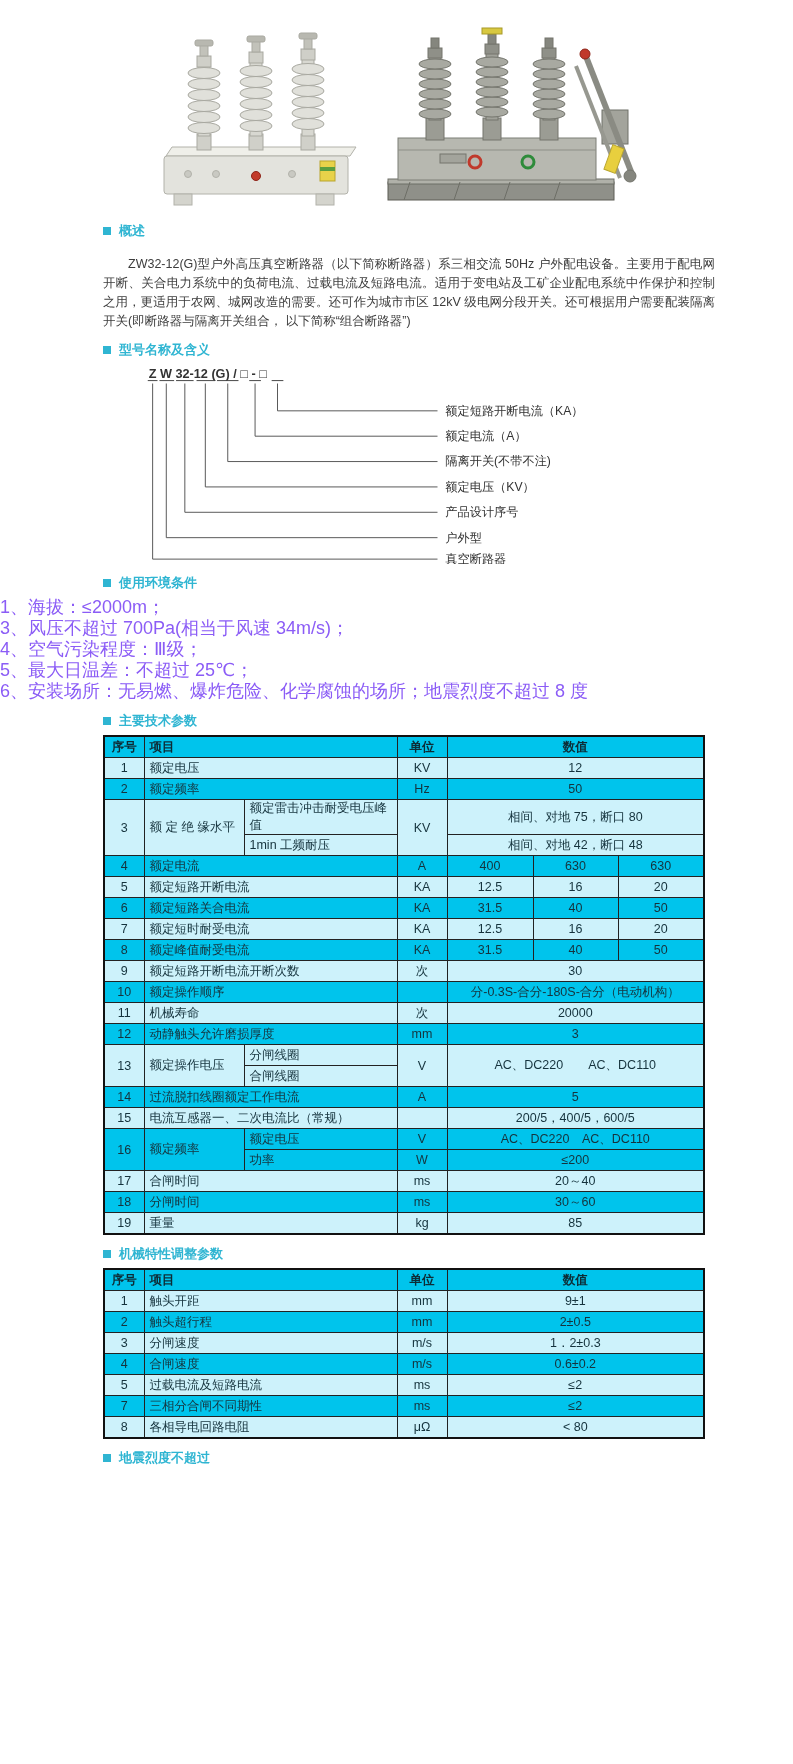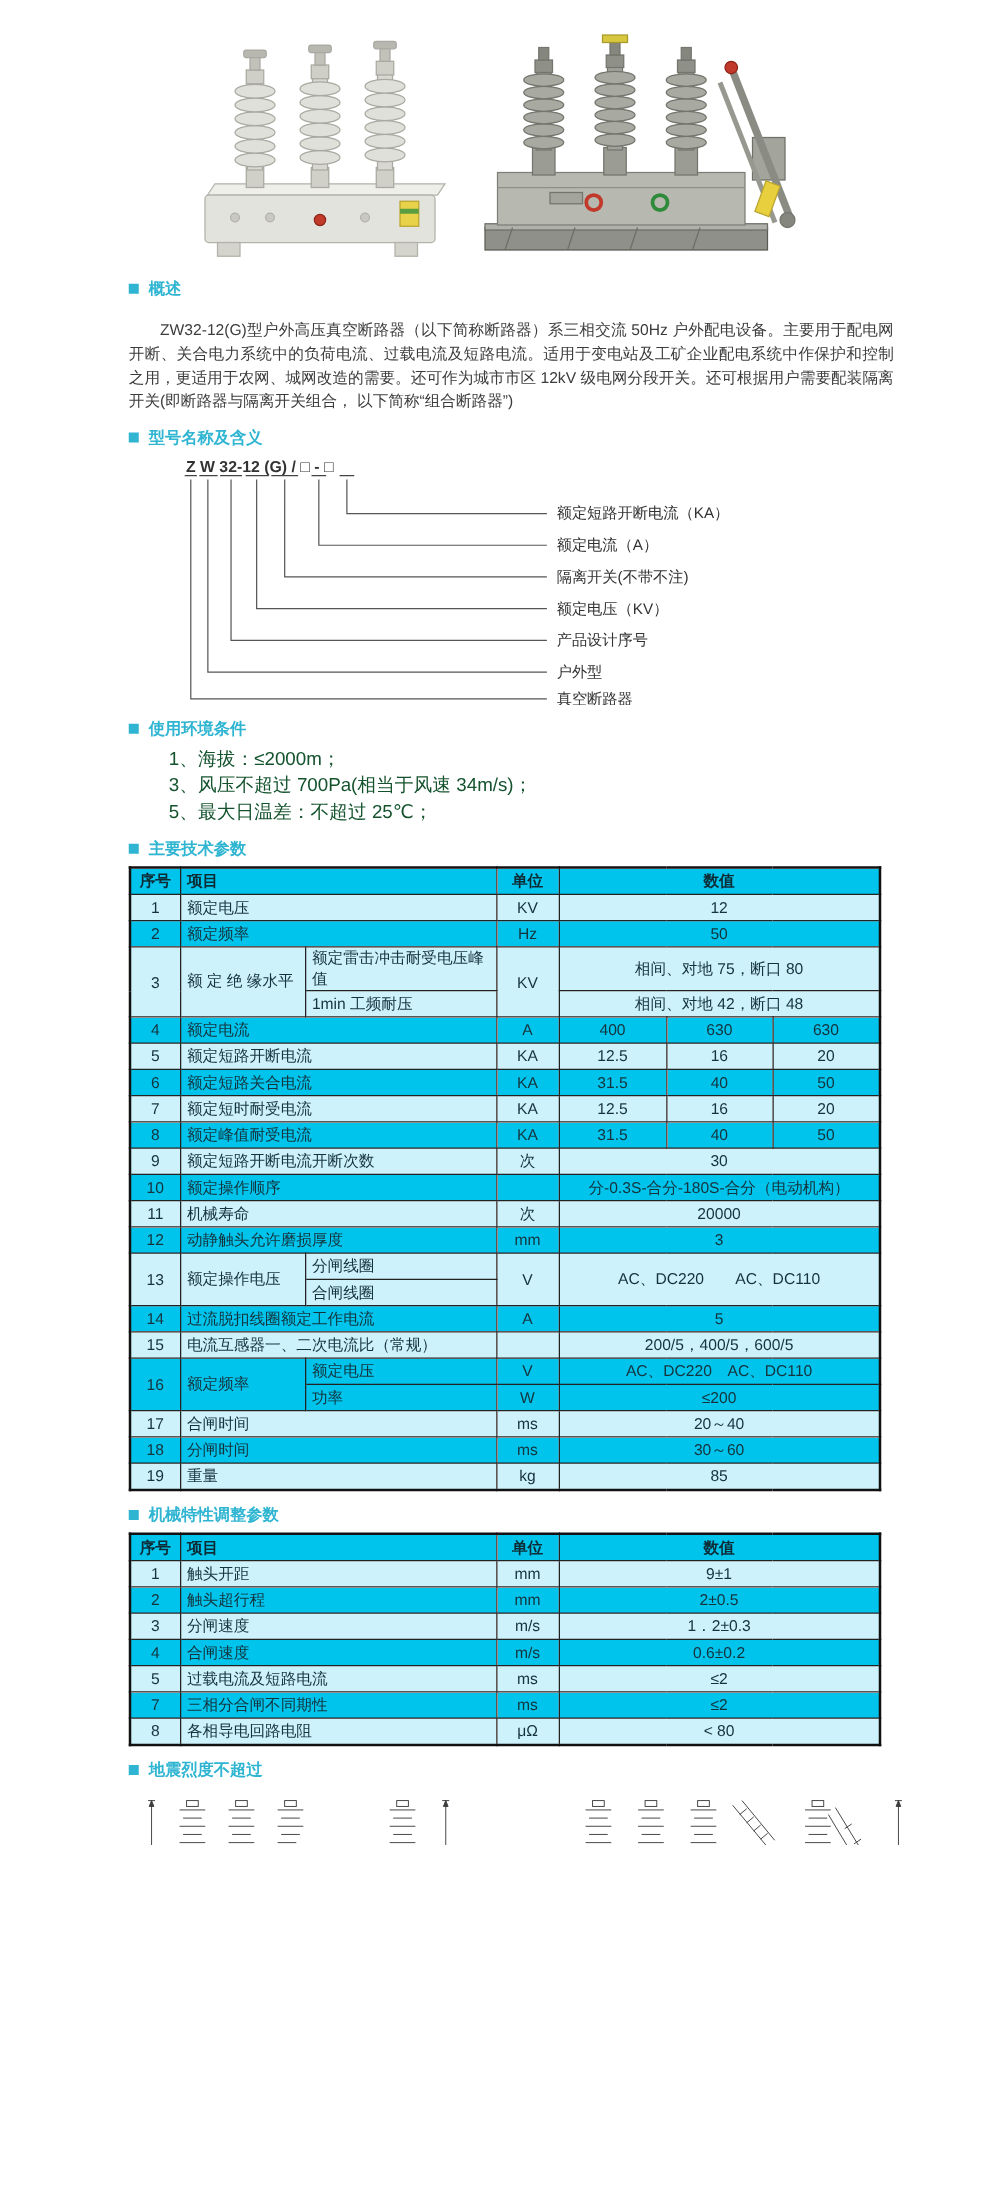--- a/index.html
+++ b/index.html
@@ -4,21 +4,21 @@
 <style>
   html,body{margin:0;padding:0;background:#fff;}
   .page{width:793px;height:1476px;overflow:hidden;position:relative;background:#fff;
         font-family:"Liberation Sans","DejaVu Sans",sans-serif;color:#333;}
   .photos{display:flex;align-items:flex-end;justify-content:center;gap:16px;height:202px;padding-top:10px;}
   .sec-title{display:flex;align-items:center;gap:8px;margin:10px 0 5px 103px;
              color:#2fb5d2;font-size:13px;font-weight:bold;}
   .sec-title .sq{width:8px;height:8px;background:#2fb5d2;flex:0 0 auto;}
   .para{margin:15px 40px 4px 103px;width:612px;font-size:12.5px;line-height:19px;
         text-indent:2em;color:#3c3c3c;text-align:justify;}
-  .env-item{margin-left:135px;font-size:15px;line-height:21px;color:#14532d;}
+  .env-item{font-size:18px;line-height:21px;color:#8b5cf6;}
   .ptable{border-collapse:collapse;margin:2px 0 0 103px;table-layout:fixed;width:600px;
           font-size:12.5px;border:2px solid #111;}
   .ptable th,.ptable td{border:1px solid #222;padding:0 5px;height:20px;text-align:center;
                         overflow:hidden;white-space:normal;color:#15333d;}
   .ptable th{background:#00c4ec;font-weight:bold;color:#0d2c36;}
   .ptable th.h-item,.ptable td.c-item{text-align:left;}
   .ptable tr.r-odd td{background:#cdf2fb;}
   .ptable tr.r-even td{background:#00c4ec;}
   .figs{display:flex;gap:46px;margin:8px 0 0 112px;align-items:flex-start;}
   .fig{text-align:center;}
@@ -191,21 +191,23 @@
       <text x="308" y="204">真空断路器</text>
     </g>
   </svg>
 
   <div class="sec-title">
     <span class="sq"></span>
     <span>使用环境条件</span>
   </div>
   <div class="env-item">1、海拔：≤2000m；</div>
   <div class="env-item">3、风压不超过 700Pa(相当于风速 34m/s)；</div>
+  <div class="env-item">4、空气污染程度：Ⅲ级；</div>
   <div class="env-item">5、最大日温差：不超过 25℃；</div>
+  <div class="env-item">6、安装场所：无易燃、爆炸危险、化学腐蚀的场所；地震烈度不超过 8 度</div>
 
   <div class="sec-title">
     <span class="sq"></span>
     <span>主要技术参数</span>
   </div>
   <table class="ptable" id="main-table">
     <colgroup>
         <col style="width:40px">
         <col style="width:100px">
         <col style="width:153px">

